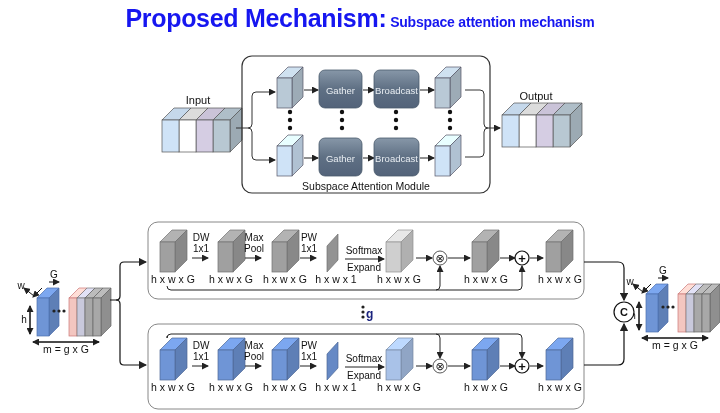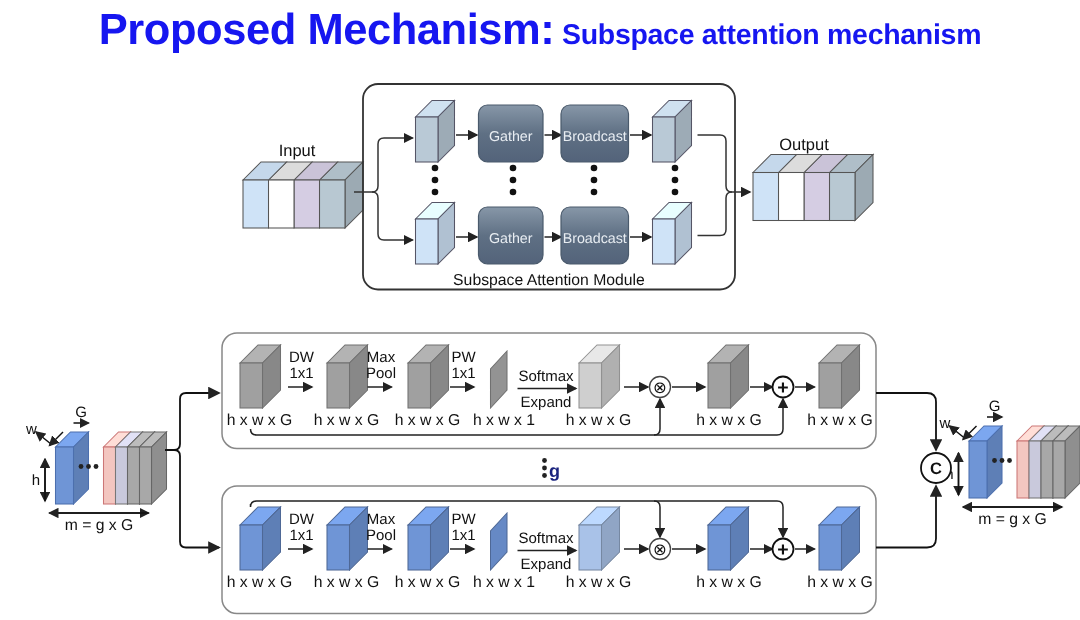--- a/index.html
+++ b/index.html
@@ -1,19 +1,19 @@
 <!DOCTYPE html>
 <html><head>
 <meta charset="utf-8">
 <style>
   html, body { margin:0; padding:0; background:#ffffff; }
   body { width:720px; height:413px; position:relative; overflow:hidden; font-family:"Liberation Sans", sans-serif; }
   #title { position:absolute; left:0; top:4px; width:720px; text-align:center; color:#1616f0; font-weight:bold; white-space:nowrap; }
-  #title .main { font-size:29px; letter-spacing:-0.3px; }
-  #title .sub { font-size:19px; letter-spacing:-0.2px; }
+  #title .main { font-size:25px; letter-spacing:-0.3px; }
+  #title .sub { font-size:14px; letter-spacing:-0.2px; }
   svg#diagram { position:absolute; left:0; top:0; }
   svg text { font-family:"Liberation Sans", sans-serif; }
 </style>
 </head>
 <body>
 
 <div id="title">
   <span class="main">Proposed Mechanism:</span><span class="sub"> Subspace attention mechanism</span>
 </div>
 

